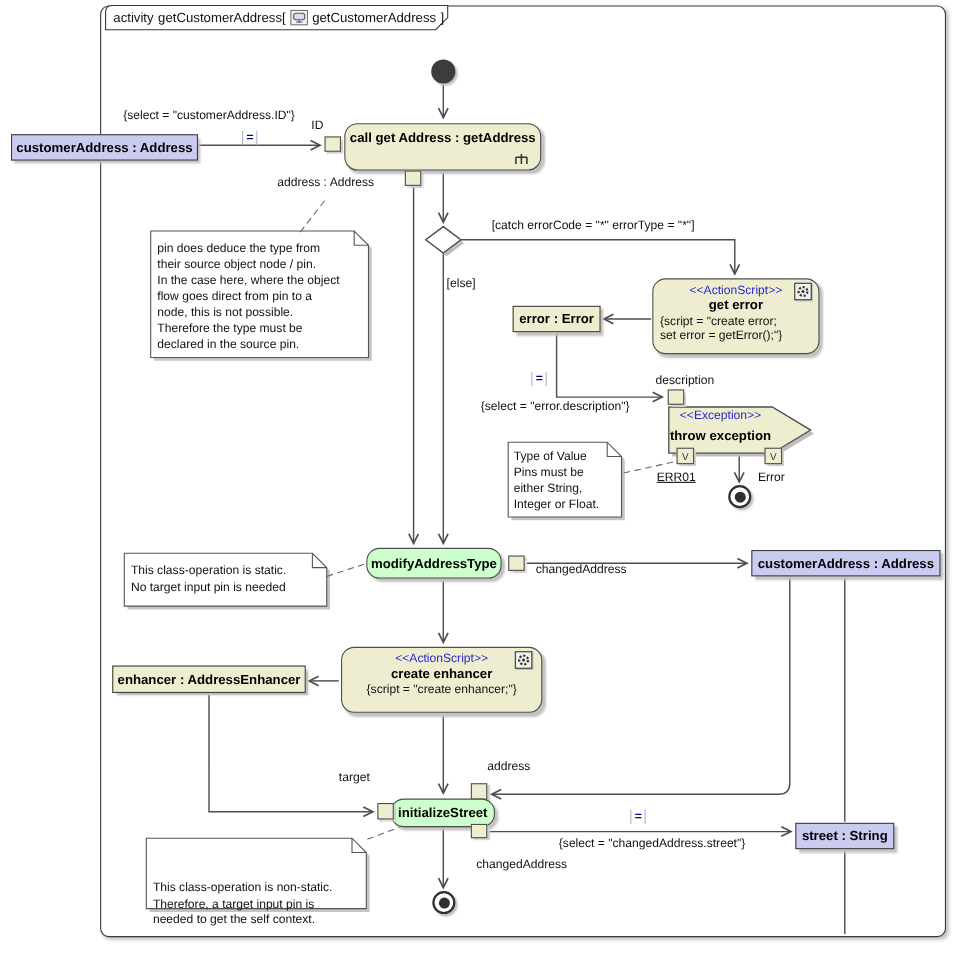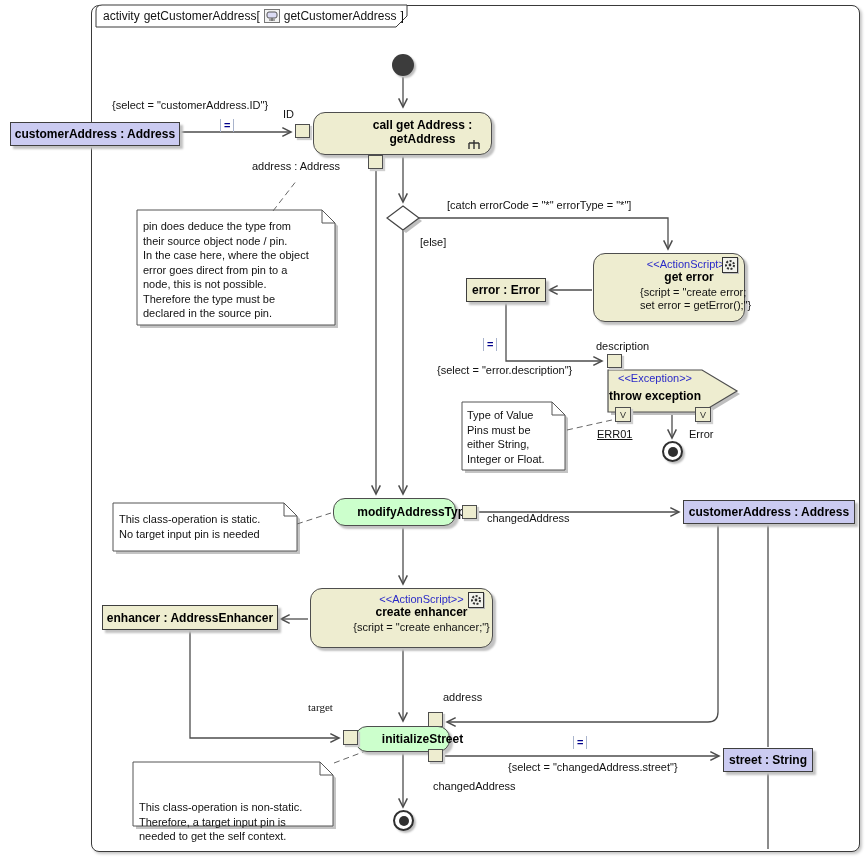--- a/index.html
+++ b/index.html
@@ -8,21 +8,21 @@
   .frame { position:absolute; left:91px; top:5px; width:769px; height:847px;
            border:1px solid #3a3a3a; border-radius:8px; background:#fff;
            box-shadow:2px 2px 3px #c6c6c6; }
   svg.wires { position:absolute; left:0; top:0; width:867px; height:866px; }
   .lbl { position:absolute; font-size:11px; color:#111; white-space:nowrap; }
   .tabtext { position:absolute; left:103px; top:8px; height:16px; display:flex; align-items:center; gap:4px;
              font-size:12px; color:#111; white-space:nowrap; }
   .tabtext b { font-weight:normal; }
   .dicon { width:16px; height:14px; border:1px solid #777; background:#f3f3f3; display:inline-flex; align-items:center; justify-content:center; }
   .action { position:absolute; background:#EEEDD0; border:1px solid #4e4e4e; border-radius:12px;
-            box-shadow:3px 3px 2px #c2c2c2;padding-left:40px; }
+            box-shadow:3px 3px 2px #c2c2c2; }
   .grnact { background:#CCFFCC; display:flex; align-items:center; justify-content:center; }
   .aname { font-weight:bold; font-size:12px; color:#000; text-align:center; }
   .stereo { font-size:11px; color:#2A2AC8; text-align:center; }
   .script { font-size:11px; color:#111; white-space:nowrap; }
   .objnode { position:absolute; border:1px solid #3f3f3f; box-shadow:3px 3px 2px #c2c2c2;
              display:flex; align-items:center; justify-content:center;
              font-weight:bold; font-size:12px; color:#000; white-space:nowrap; }
   .lav { background:#CBCBF1; }
   .bei { background:#EEEDD0; }
   .pin { position:absolute; background:#EEEDD0; border:1px solid #4e4e4e; box-shadow:2px 2px 1px #cfcfcf; }
@@ -141,27 +141,27 @@
 
   <div class="objnode lav" style="left:10px; top:122px; width:170px; height:24px;">
     <span>customerAddress : Address</span>
   </div>
   <div class="lbl" style="left:112px; top:99px;">{select = "customerAddress.ID"}</div>
   <div class="eq" style="left:220px; top:119px;">=</div>
 
   <div class="notetext" style="left:143px; top:219px; width:190px;">pin does deduce the type from
 their source object node / pin.
 In the case here, where the object
-error goes direct from pin to  a
+flow goes direct from pin to  a
 node, this is not possible.
 Therefore the type must be
 declared in the source pin.</div>
 
   <div class="lbl" style="left:447px; top:199px;">[catch errorCode = "*" errorType = "*"]</div>
-  <div class="lbl" style="left:406px; top:236px;margin-left:14px;">[else]</div>
+  <div class="lbl" style="left:406px; top:252px;">[else]</div>
 
   <div class="action" style="left:593px; top:253px; width:152px; height:69px;">
     <div class="stereo" style="padding-top:4px;">&lt;&lt;ActionScript&gt;&gt;</div>
     <div class="aname">get error</div>
     <div class="script" style="padding:2px 0 0 6px;">{script = "create error;</div>
     <div class="script" style="padding:1px 0 0 6px;">set error = getError();"}</div>
   </div>
   <div class="gear" style="left:722px; top:257px;">
     <svg width="12" height="12" viewBox="0 0 12 12">
         <circle cx="6" cy="6" r="4" fill="none" stroke="#333" stroke-width="2" stroke-dasharray="2 1.6"></circle>
@@ -218,21 +218,21 @@
     <svg width="12" height="12" viewBox="0 0 12 12">
         <circle cx="6" cy="6" r="4" fill="none" stroke="#333" stroke-width="2" stroke-dasharray="2 1.6"></circle>
         <circle cx="6" cy="6" r="1.4" fill="#333"></circle>
       </svg>
   </div>
 
   <div class="objnode bei" style="left:102px; top:605px; width:176px; height:25px;">
     <span>enhancer : AddressEnhancer</span>
   </div>
 
-  <div class="lbl" style="left:308px; top:701px;font-family:Liberation Serif, serif;">target</div>
+  <div class="lbl" style="left:308px; top:701px;">target</div>
   <div class="lbl" style="left:443px; top:691px;">address</div>
   <div class="pin" style="left:428px; top:712px; width:15px; height:15px;"></div>
   <div class="action grnact" style="left:355px; top:726px; width:95px; height:26px;">
     <span class="aname">initializeStreet</span>
   </div>
   <div class="pin" style="left:343px; top:730px; width:15px; height:15px;"></div>
   <div class="pin" style="left:428px; top:749px; width:15px; height:13px;"></div>
   <div class="lbl" style="left:433px; top:780px;">changedAddress</div>
   <div class="eq" style="left:573px; top:736px;">=</div>
   <div class="lbl" style="left:508px; top:761px;">{select = "changedAddress.street"}</div>

